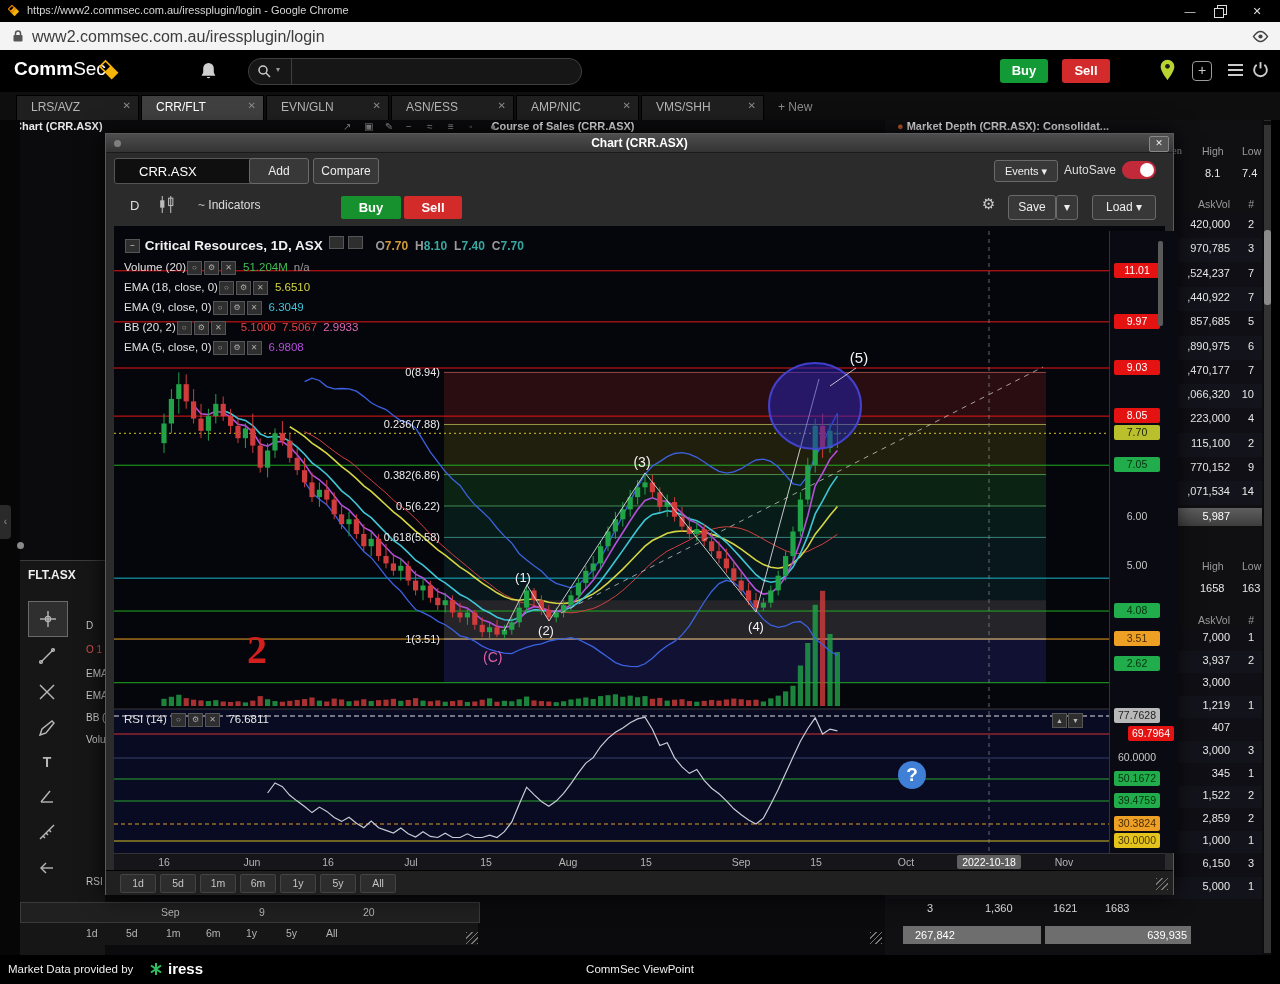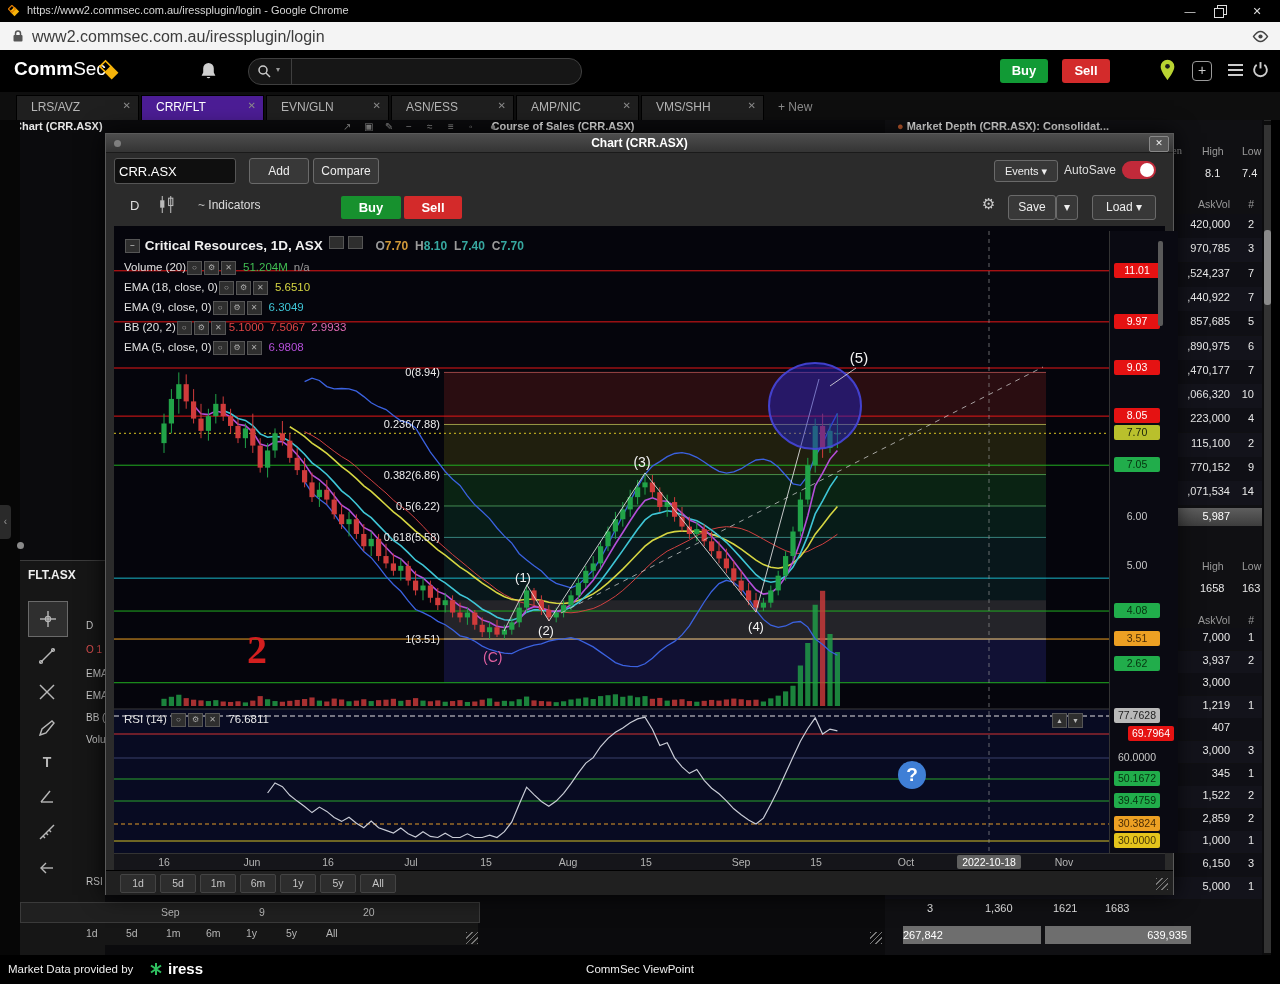--- a/index.html
+++ b/index.html
@@ -20,21 +20,21 @@
   .logo1{font-weight:bold;color:#fff;font-size:19px;}
   .logo2{color:#fff;font-size:19px;}
   .searchbox{position:absolute;left:248px;top:8px;width:332px;height:25px;background:#161616;border:1px solid #3f3f3f;border-radius:13px;}
   .search-left{position:absolute;left:0;top:0;width:42px;height:25px;border-right:1px solid #3f3f3f;}
   .search-input{position:absolute;left:50px;top:2px;width:260px;height:19px;background:transparent;border:none;outline:none;color:#bbb;font-size:12.5px;font-family:inherit;}
   .search-input::placeholder{color:#8a8a8a;}
   .hbtn{position:absolute;top:9px;width:48px;height:24px;border-radius:3px;color:#fff;font-weight:bold;font-size:13px;text-align:center;line-height:24px;cursor:pointer;}
   
   .tabbar{position:absolute;left:0;top:92px;width:1280px;height:28px;background:#0e0e0e;border-bottom:1px solid #2b2b2b;}
   .tab{position:absolute;top:3px;width:121px;height:24px;background:#1f1f1f;border:1px solid #000;color:#b5b5b5;font-size:12px;}
-  .tab.active{background:#4c1d95;color:#fff;}
+  .tab.active{background:#404040;color:#fff;}
   .tab .tlabel{position:absolute;left:14px;top:4px;}
   .tab .tclose{position:absolute;right:7px;top:4px;color:#8a8a8a;font-size:10px;cursor:pointer;}
   .newtab{position:absolute;left:778px;top:8px;color:#8a8a8a;font-size:12px;}
   
   .workspace{position:absolute;left:20px;top:120px;width:1244px;height:835px;background:#0b0b0d;}
   .panel-title{position:absolute;top:120px;font-size:11px;font-weight:bold;color:#e6e6e6;z-index:3;}
   .leftstrip{position:absolute;left:0;top:120px;width:20px;height:835px;background:#060606;z-index:3;}
   .collapse{position:absolute;left:0;top:505px;width:11px;height:34px;background:#2a2a2a;border-radius:0 4px 4px 0;color:#999;font-size:10px;text-align:center;line-height:34px;z-index:4;}
   .graydot{position:absolute;left:17px;top:542px;width:7px;height:7px;border-radius:50%;background:#8a8a8a;z-index:4;}
   .fltpanel{position:absolute;left:20px;top:560px;width:85px;height:395px;background:#161616;border-top:1px solid #3c3c3c;z-index:3;}
@@ -51,21 +51,21 @@
   .rightgutter{position:absolute;left:1271px;top:120px;width:9px;height:835px;background:#000;z-index:4;}
   .btimeline{position:absolute;left:20px;top:902px;width:458px;height:19px;background:#202020;border:1px solid #3a3a3a;z-index:3;color:#b5b5b5;font-size:10.5px;}
   .branges{position:absolute;left:20px;top:923px;width:458px;height:22px;background:#161616;z-index:3;color:#b5b5b5;font-size:10.5px;}
   .grip{position:absolute;width:12px;height:12px;background:repeating-linear-gradient(135deg,#777 0 1px,transparent 1px 4px);z-index:4;}
   
   .modal{position:absolute;left:105px;top:133px;width:1067px;height:760px;background:#2b2b2b;border:1px solid #5a5a5a;box-shadow:0 0 22px rgba(0,0,0,.85);z-index:10;}
   .m-header{position:absolute;left:0;top:0;width:100%;height:18px;background:linear-gradient(#4d4d4d,#343434);border-bottom:1px solid #1a1a1a;}
   .m-title{position:absolute;left:0;width:100%;top:2px;text-align:center;color:#fff;font-size:12px;font-weight:bold;}
   .m-close{position:absolute;right:4px;top:2px;width:18px;height:14px;background:#555;border:1px solid #888;border-radius:2px;color:#eee;font-size:9px;text-align:center;line-height:13px;cursor:pointer;}
   .m-dot{position:absolute;left:8px;top:6px;width:7px;height:7px;border-radius:50%;background:#9a9a9a;opacity:.7;}
-  .m-input{position:absolute;background:#0f0f0f;border:1px solid #555;border-radius:3px;color:#fff;font-size:13px;padding:0 4px;font-family:inherit;}
+  .m-input{position:absolute;background:#0f0f0f;border:1px solid #555;border-radius:3px;color:#fff;font-size:13px;padding:0 24px;font-family:inherit;}
   .m-btn{position:absolute;background:#383838;border:1px solid #6a6a6a;border-radius:3px;color:#eee;font-size:12px;text-align:center;cursor:pointer;}
   .m-buy{position:absolute;background:#17912e;border-radius:2px;color:#fff;font-weight:bold;font-size:13px;text-align:center;cursor:pointer;}
   .m-sell{position:absolute;background:#d32a2a;border-radius:2px;color:#fff;font-weight:bold;font-size:13px;text-align:center;cursor:pointer;}
   .toggle{position:absolute;width:34px;height:18px;border-radius:9px;background:#c22a3a;cursor:pointer;}
   .knob{position:absolute;right:2px;top:2px;width:14px;height:14px;border-radius:50%;background:#fff;}
   .chart-wrap{position:absolute;left:8px;top:92px;width:1051px;height:627px;background:#05050c;}
   .paxis{position:absolute;left:995px;top:5px;width:56px;height:622px;background:#0a0a12;border-left:1px solid #333;padding-left:12px;}
   .plabel{position:absolute;left:4px;width:46px;height:15px;line-height:15px;text-align:center;font-size:10.5px;border-radius:2px;}
   .xaxis{position:absolute;left:8px;top:719px;width:1051px;height:17px;background:#15151a;border-top:1px solid #333;color:#b5b5b5;font-size:10.5px;}
   .xlabel{position:absolute;top:2px;width:64px;text-align:center;}
@@ -386,21 +386,21 @@
       </div>
       <div style="position: absolute; left: 0px; top: 756.6px; width: 377px; height: 22px; background: rgb(19, 19, 27);">
         <div style="position: absolute; right: 32px; top: 3px;">5,000</div>
         <div style="position: absolute; right: 8px; top: 3px;">1</div>
       </div>
       <div style="position: absolute; left: 42px; top: 782px;">3</div>
       <div style="position: absolute; left: 100px; top: 782px;">1,360</div>
       <div style="position: absolute; left: 168px; top: 782px;">1621</div>
       <div style="position: absolute; left: 220px; top: 782px;">1683</div>
       <div class="dp-bar" style="position: absolute; left: 18px; top: 806px; width: 138px;">
-        <div style="position: absolute; left: 0; top: 0px;">267,842</div>
+        <div style="position: absolute; left: 12px; top: 0px;">267,842</div>
       </div>
       <div class="dp-bar" style="position: absolute; left: 160px; top: 806px; width: 146px;">
         <div style="position: absolute; right: 4px; top: 0px;">639,935</div>
       </div>
     </div>
   <div class="scrolltrack">
       <div class="scrollthumb"></div>
     </div>
   <div class="rightgutter"></div>
 
@@ -797,21 +797,21 @@
       <div class="ct-title">
         <span class="lic" style="vertical-align:2px">−</span>
         <span>Critical Resources, 1D, ASX</span>
         <span class="tbox"></span><span class="tbox"></span>
         <span id="ohlcrow"><span class="ohlc-l">O</span><span style="font-size: 12px; color: rgb(210, 154, 58);">7.70</span><span class="ohlc-l">H</span><span style="font-size: 12px; color: rgb(55, 168, 160);">8.10</span><span class="ohlc-l">L</span><span style="font-size: 12px; color: rgb(55, 168, 160);">7.40</span><span class="ohlc-l">C</span><span style="font-size: 12px; color: rgb(55, 168, 160);">7.70</span></span>
       </div>
       <div id="legendrows">
           <div class="legend-row" style="top: 35px;"><span>Volume (20)</span><span class="lic">○</span><span class="lic">⚙</span><span class="lic">✕</span><span style="margin-left: 6px; color: rgb(65, 191, 83);">51.204M</span><span style="margin-left: 6px; color: rgb(154, 154, 154);">n/a</span></div>
           <div class="legend-row" style="top: 55px;"><span>EMA (18, close, 0)</span><span class="lic">○</span><span class="lic">⚙</span><span class="lic">✕</span><span style="margin-left: 6px; color: rgb(214, 214, 66);">5.6510</span></div>
           <div class="legend-row" style="top: 75px;"><span>EMA (9, close, 0)</span><span class="lic">○</span><span class="lic">⚙</span><span class="lic">✕</span><span style="margin-left: 6px; color: rgb(63, 198, 214);">6.3049</span></div>
-          <div class="legend-row" style="top: 95px;"><span>BB (20, 2)</span><span class="lic">○</span><span class="lic">⚙</span><span class="lic">✕</span><span style="margin-left: 2px; color: rgb(224, 69, 69);">5.1000</span><span style="margin-left: 6px; color: rgb(224, 69, 69);">7.5067</span><span style="margin-left: 6px; color: rgb(223, 106, 178);">2.9933</span></div>
+          <div class="legend-row" style="top: 95px;"><span>BB (20, 2)</span><span class="lic">○</span><span class="lic">⚙</span><span class="lic">✕</span><span style="margin-left: 14px; color: rgb(224, 69, 69);">5.1000</span><span style="margin-left: 6px; color: rgb(224, 69, 69);">7.5067</span><span style="margin-left: 6px; color: rgb(223, 106, 178);">2.9933</span></div>
           <div class="legend-row" style="top: 115px;"><span>EMA (5, close, 0)</span><span class="lic">○</span><span class="lic">⚙</span><span class="lic">✕</span><span style="margin-left: 6px; color: rgb(180, 79, 216);">6.9808</span></div>
         </div>
 
       <div class="legend-row" style="top:487px">
         <span>RSI (14)</span>
         <span class="lic">○</span><span class="lic">⚙</span><span class="lic">✕</span>
         <span style="color:#e8e8e8;margin-left:4px">76.6811</span>
       </div>
       <span class="rsi-btn" style="left:938px;top:487px">▲</span>
       <span class="rsi-btn" style="left:954px;top:487px">▼</span>

